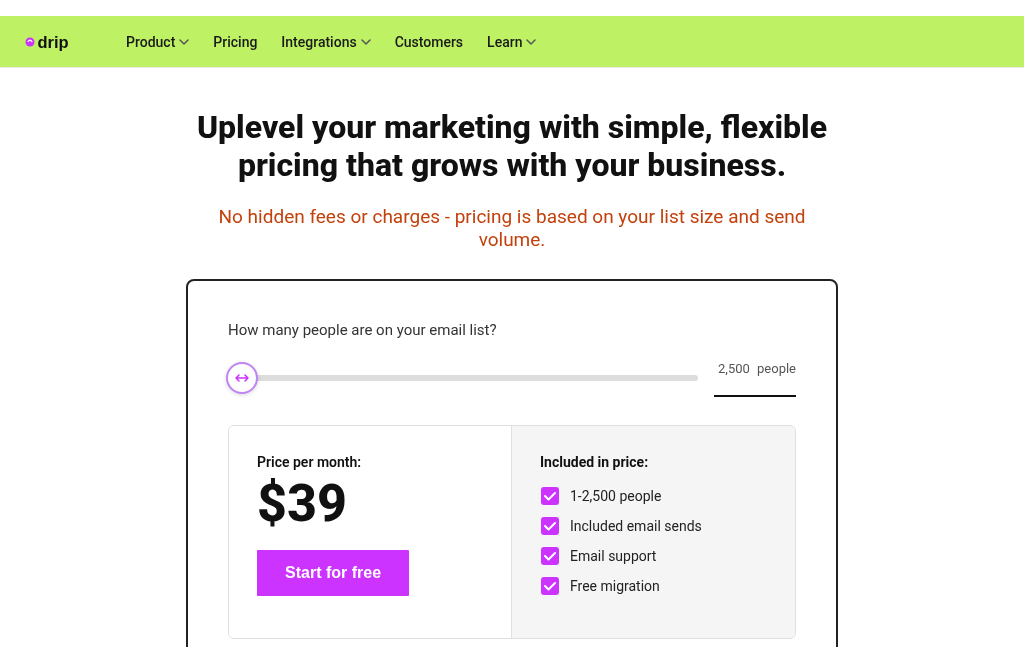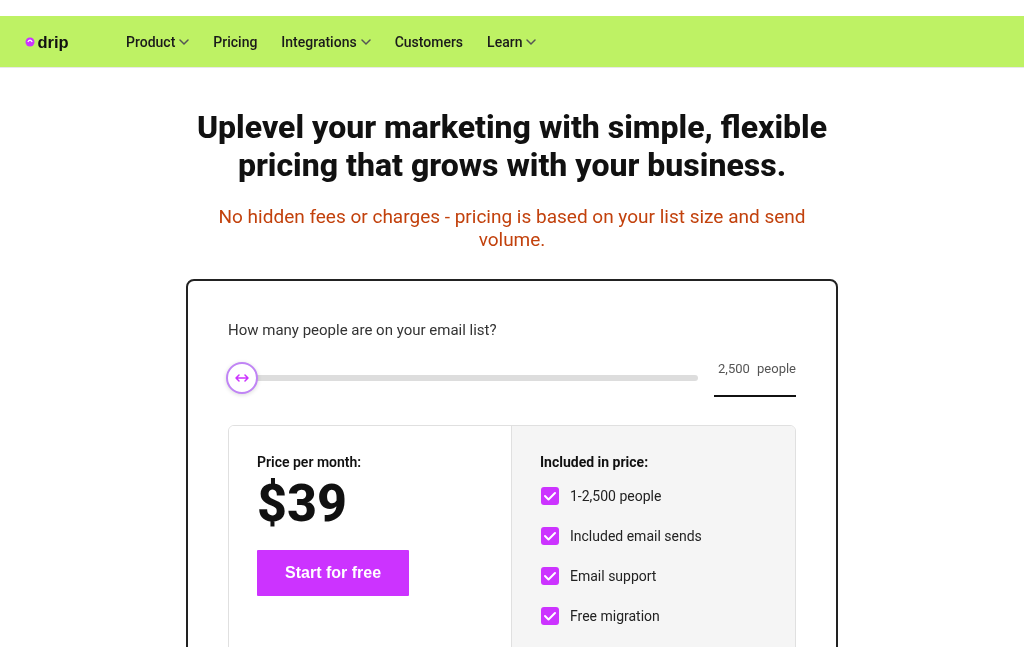--- a/index.html
+++ b/index.html
@@ -188,21 +188,21 @@
     .included-label {
       font-size: 14px;
       font-weight: 700;
       color: #111;
       margin-bottom: 16px;
     }
     .feature-list {
       list-style: none;
       display: flex;
       flex-direction: column;
-      gap: 20px;
+      gap: 10px;
     }
     .feature-list li {
       display: flex;
       align-items: center;
       gap: 10px;
       font-size: 14px;
       color: #222;
     }
     .check-icon {
       width: 20px;

